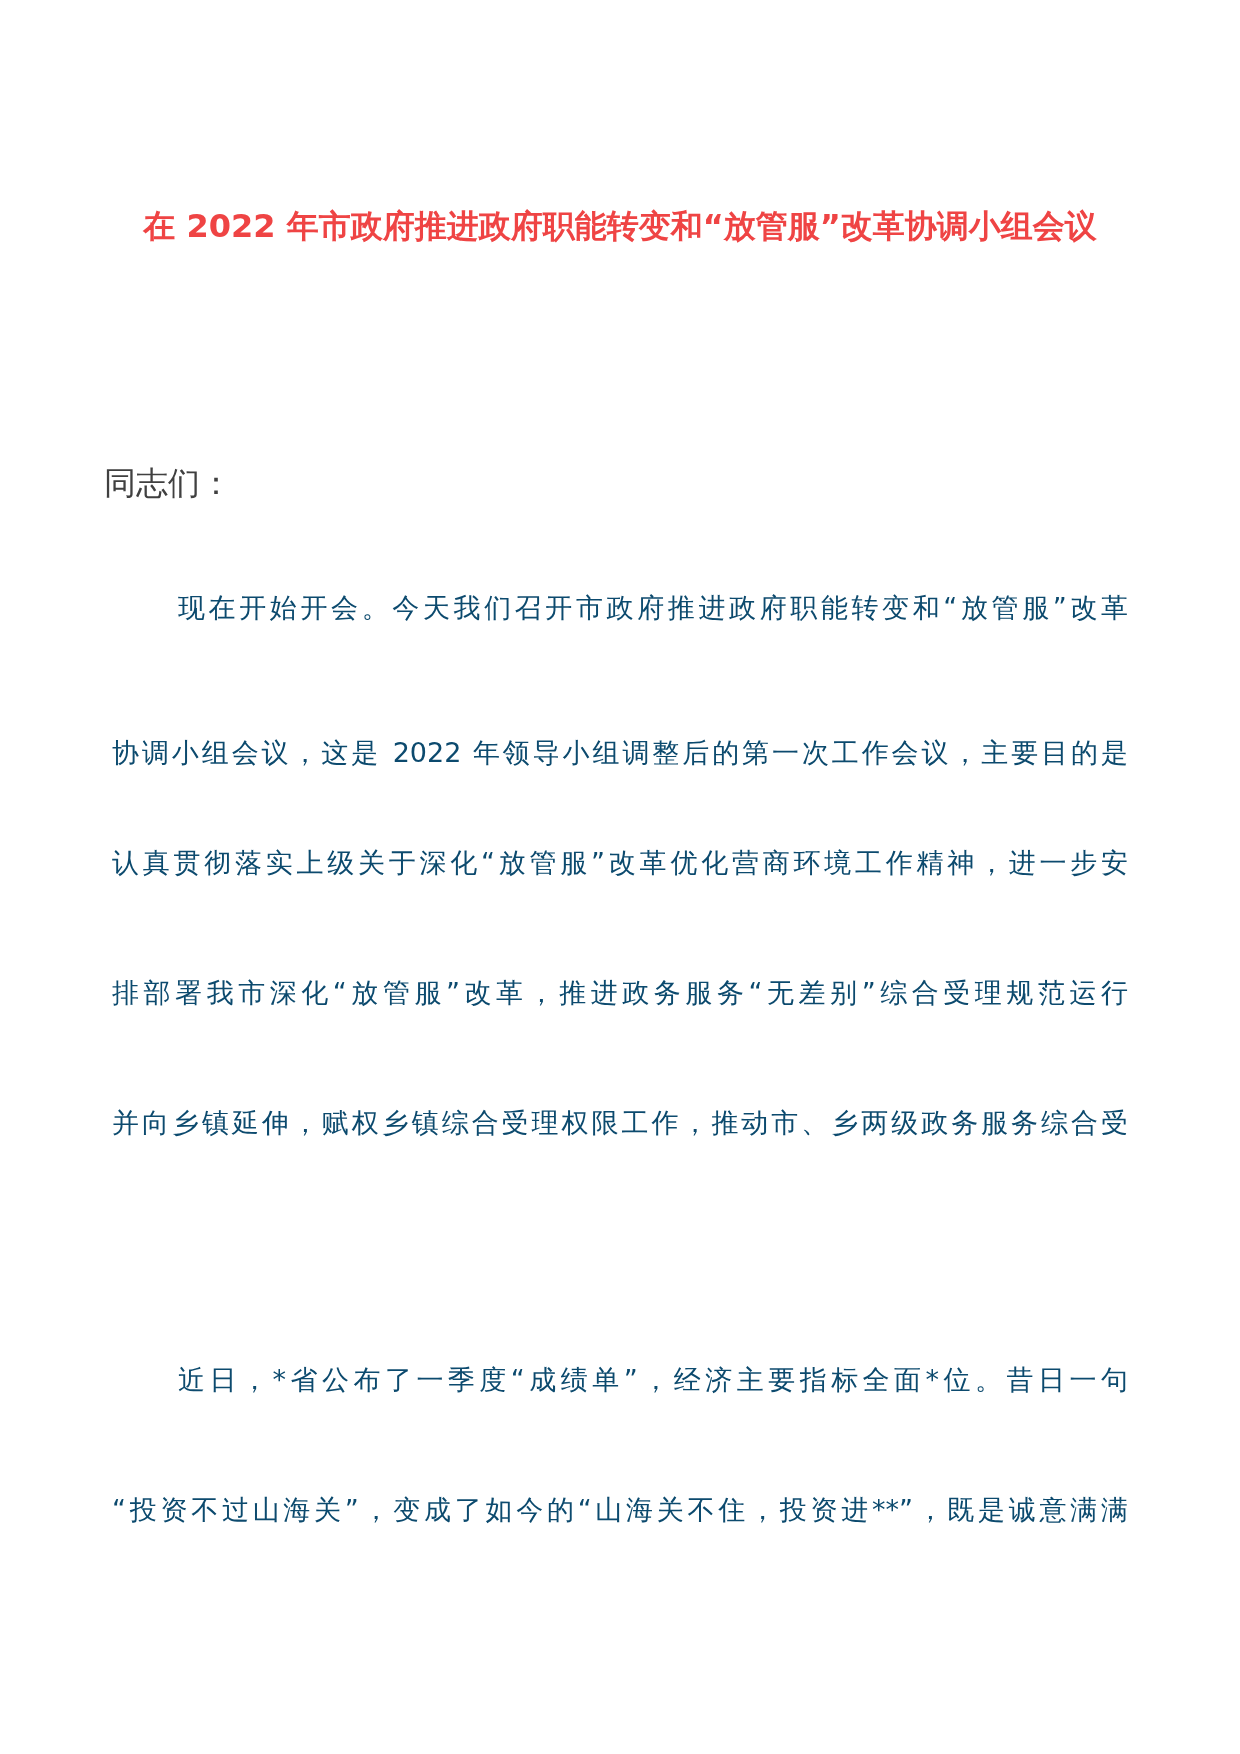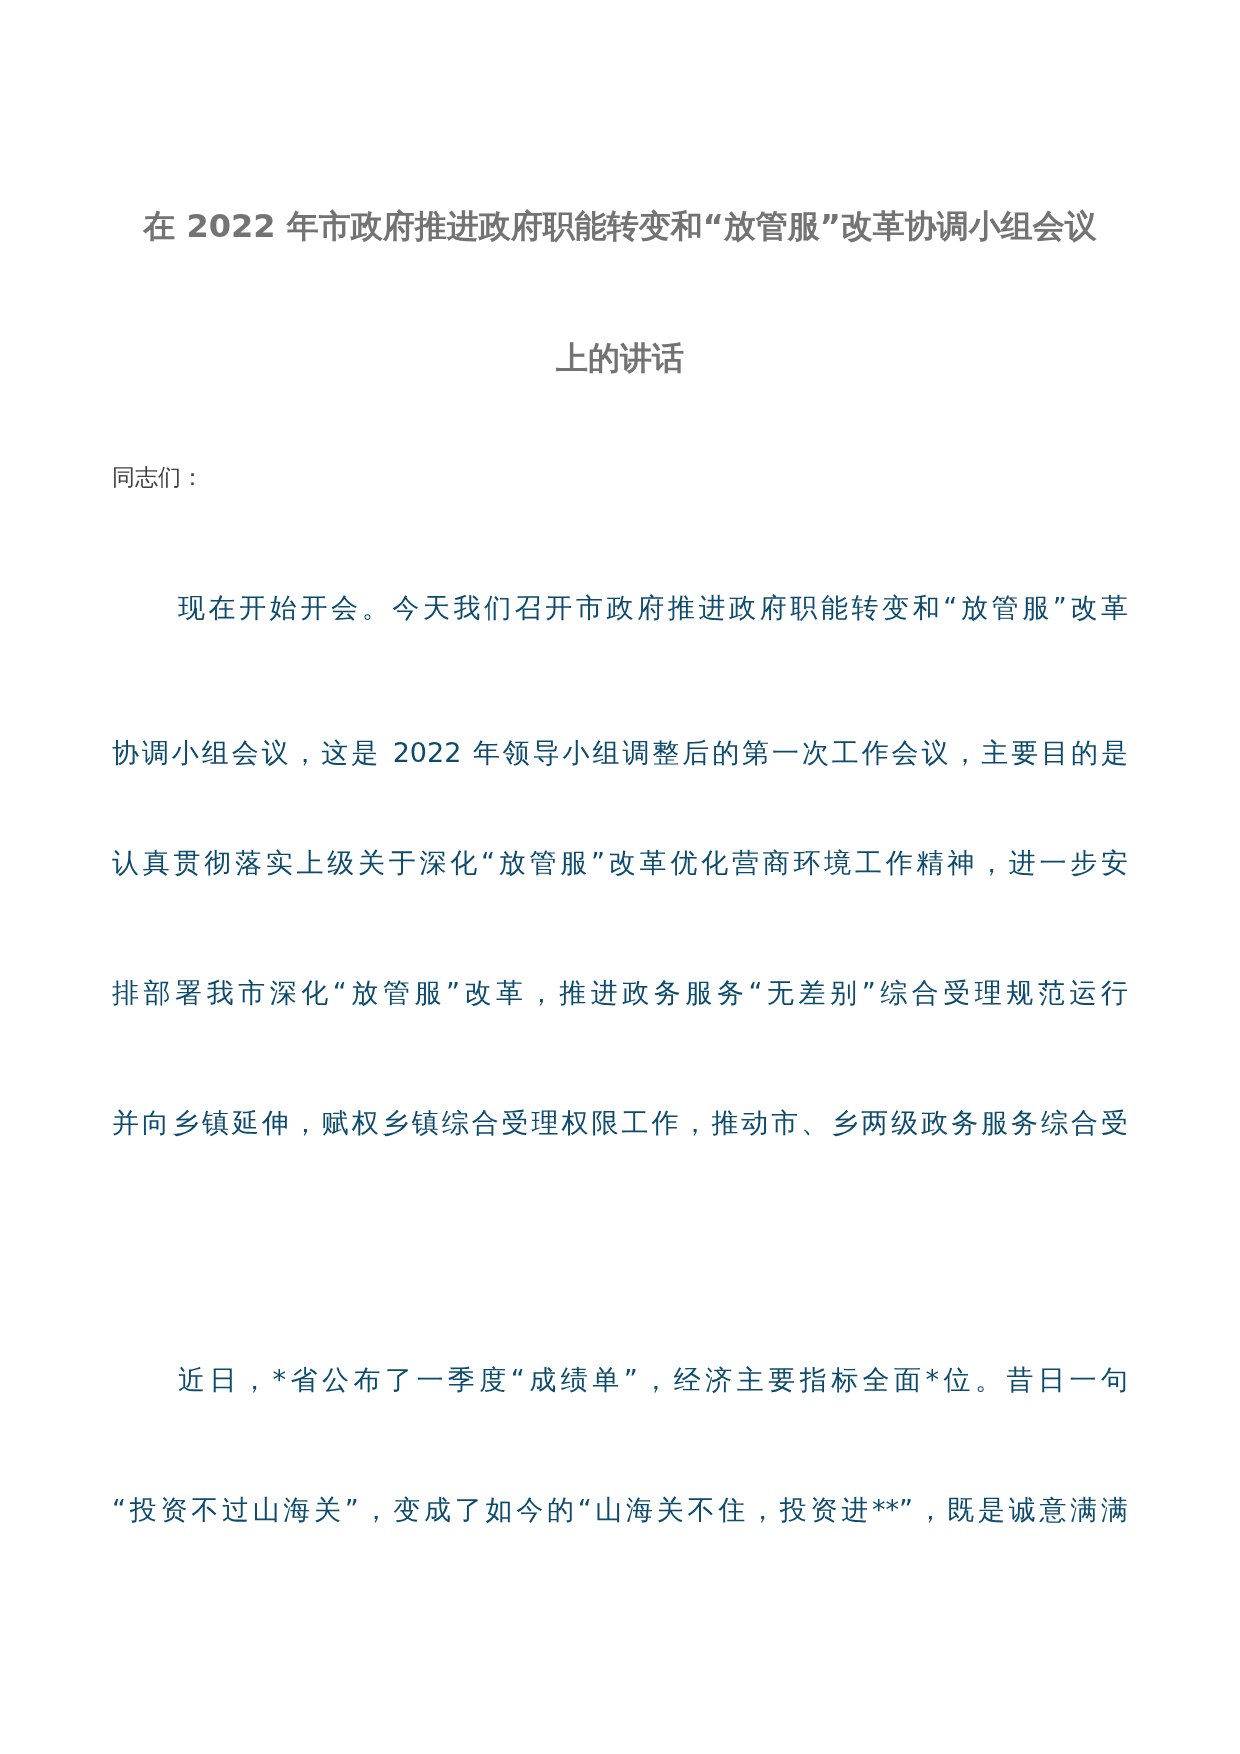--- a/index.html
+++ b/index.html
@@ -22,31 +22,31 @@
       height: 1754px;
       background: #ffffff;
     }
     .title-line {
       position: absolute;
       left: 100px;
       width: 1040px;
       text-align: center;
       font-weight: bold;
       font-size: 32px;
-      color: #737373;
+      color: #ef4444;
       white-space: nowrap;
       letter-spacing: 0px;
     }
     .title-line.l1 { top: 205px; }
     .title-line.l2 { top: 337px; }
     .salutation {
       position: absolute;
-      left: 112px;
+      left: 104px;
       top: 462px;
-      font-size: 23px;
+      font-size: 32px;
       color: #404040;
       white-space: nowrap;
     }
     .body-line {
       position: absolute;
       left: 112px;
       width: 1016px;
       font-size: 27px;
       color: #0c4a6e;
       white-space: nowrap;
@@ -60,21 +60,20 @@
     .body-line.last {
       text-align-last: left;
     }
   </style>
 </head>
 <body>
 
 <div class="page">
 
   <div class="title-line l1">在 2022 年市政府推进政府职能转变和“放管服”改革协调小组会议</div>
-  <div class="title-line l2">上的讲话</div>
 
   <div class="salutation">同志们：</div>
 
   <div class="body-line indent" style="top:590px;">现在开始开会。今天我们召开市政府推进政府职能转变和“放管服”改革</div>
   <div class="body-line" style="top:715px;margin-top:20px;">协调小组会议，这是 2022 年领导小组调整后的第一次工作会议，主要目的是</div>
   <div class="body-line" style="top:845px;">认真贯彻落实上级关于深化“放管服”改革优化营商环境工作精神，进一步安</div>
   <div class="body-line" style="top:975px;">排部署我市深化“放管服”改革，推进政务服务“无差别”综合受理规范运行</div>
   <div class="body-line" style="top:1105px;">并向乡镇延伸，赋权乡镇综合受理权限工作，推动市、乡两级政务服务综合受</div>
 
   <div class="body-line" style="top:1492px;">“投资不过山海关”，变成了如今的“山海关不住，投资进**”，既是诚意满满</div>

